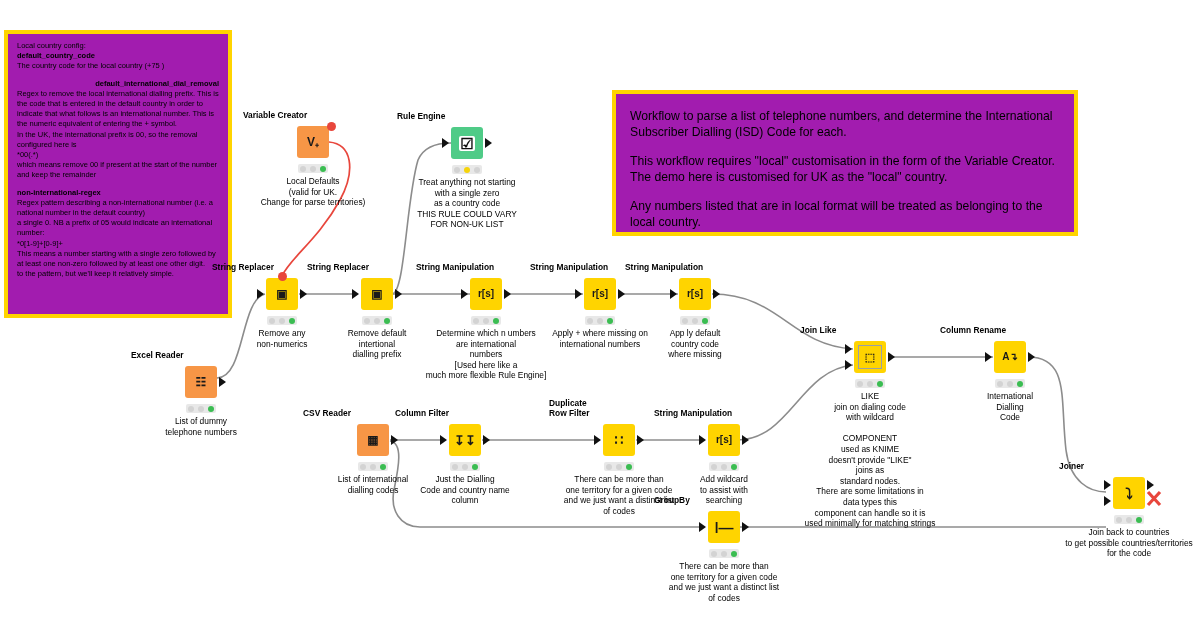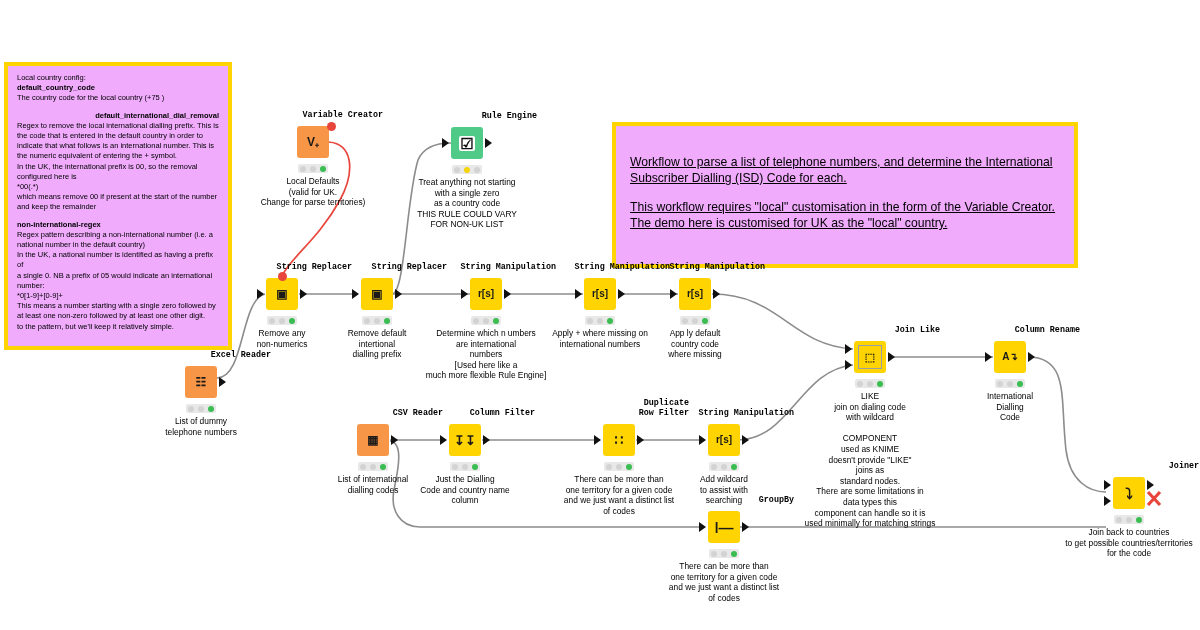--- a/index.html
+++ b/index.html
@@ -2,33 +2,33 @@
 <html><head>
 <meta charset="utf-8">
 <style>
   html,body{margin:0;padding:0;background:#ffffff;}
   body{width:1200px;height:630px;position:relative;overflow:hidden;
        font-family:"Liberation Sans",sans-serif;color:#000;}
   #canvas{position:absolute;left:0;top:0;width:1200px;height:630px;}
   svg.wires{position:absolute;left:0;top:0;width:1200px;height:630px;pointer-events:none;}
 
   
-  .note{position:absolute;background:#f0abfc;border:4px solid #FFD400;box-sizing:border-box;margin-top:32px;}
+  .note{position:absolute;background:#a21caf;border:4px solid #FFD400;box-sizing:border-box;}
   .note .inner{padding:7px 9px;}
   .note-left{left:4px;top:30px;width:228px;height:288px;}
   .note-left .inner{font-size:7.5px;line-height:10.2px;}
   .note-right{left:612px;top:90px;width:466px;height:146px;}
-  .note-right .inner{font-size:12.2px;line-height:16px;padding:28px 14px;text-decoration:underline;}
+  .note-right .inner{font-size:12.2px;line-height:16px;padding:14px 14px;}
   .note-right .para{margin-bottom:13px;}
   .note-right .para:last-child{margin-bottom:0;}
 
   
   .node{position:absolute;width:0;height:0;}
-  .node .title{position:absolute;left:-70px;top:-16px;width:140px;text-align:right;
-               font-size:8.4px;font-weight:bold;white-space:pre-line;line-height:10px;color:#000;font-family:Liberation Mono, monospace;}
+  .node .title{position:absolute;left:-70px;top:-16px;width:140px;text-align:left;
+               font-size:8.4px;font-weight:bold;white-space:pre-line;line-height:10px;color:#000;}
   .node .title.two{top:-26px;}
   .box{position:absolute;left:-16px;top:0;width:32px;height:32px;border-radius:3px;
        display:flex;align-items:center;justify-content:center;}
   .box.yellow{background:#FFD400;}
   .box.orange{background:#F79646;}
   .box.green{background:#4FCB87;}
   .box.comp{background:#FFD400;border:2px solid #FFD400;box-sizing:border-box;}
   .box.comp .cinner{width:24px;height:24px;background:#FFD400;border:1.5px solid #9aa0a6;
                     box-sizing:border-box;display:flex;align-items:center;justify-content:center;}
   .glyph{font-size:12px;font-weight:bold;color:#1a1a1a;line-height:1;}
@@ -105,34 +105,34 @@
         <div>the numeric equivalent of entering the + symbol.</div>
         <div>In the UK, the international prefix is 00, so the removal</div>
         <div>configured here is</div>
         <div>*00(.*)</div>
         <div>which means remove 00 if present at the start of the number</div>
         <div>and keep the remainder</div>
         <div style="height: 7px;"></div>
         <div style="font-weight: bold;">non-international-regex</div>
         <div>Regex pattern describing a non-international number (i.e. a</div>
         <div>national number in the default country)</div>
-        <div>In the UK, a national number is identified as having a prefix of</div>
         <div>a single 0. NB a prefix of 05 would indicate an international</div>
         <div>number:</div>
         <div>*0[1-9]+[0-9]+</div>
         <div>This means a number starting with a single zero followed by</div>
         <div>at least one non-zero followed by at least one other digit.</div>
         <div>to the pattern, but we'll keep it relatively simple.</div>
       </div>
   </div>
 
   <div class="note note-right">
     <div class="inner" id="note-right-body">
         <div class="para">Workflow to parse a list of telephone numbers, and determine the International Subscriber Dialling (ISD) Code for each.</div>
         <div class="para">This workflow requires "local" customisation in the form of the Variable Creator. The demo here is customised for UK as the "local" country.</div>
+        <div class="para">Any numbers listed that are in local format will be treated as belonging to the local country.</div>
       </div>
   </div>
 
   <div class="node" style="left:313px;top:126px;">
     <div class="title">Variable Creator</div>
     <div class="box orange">
       <span class="glyph">V₊</span>
     </div>
     <div class="varport"></div>
     <div class="status">

